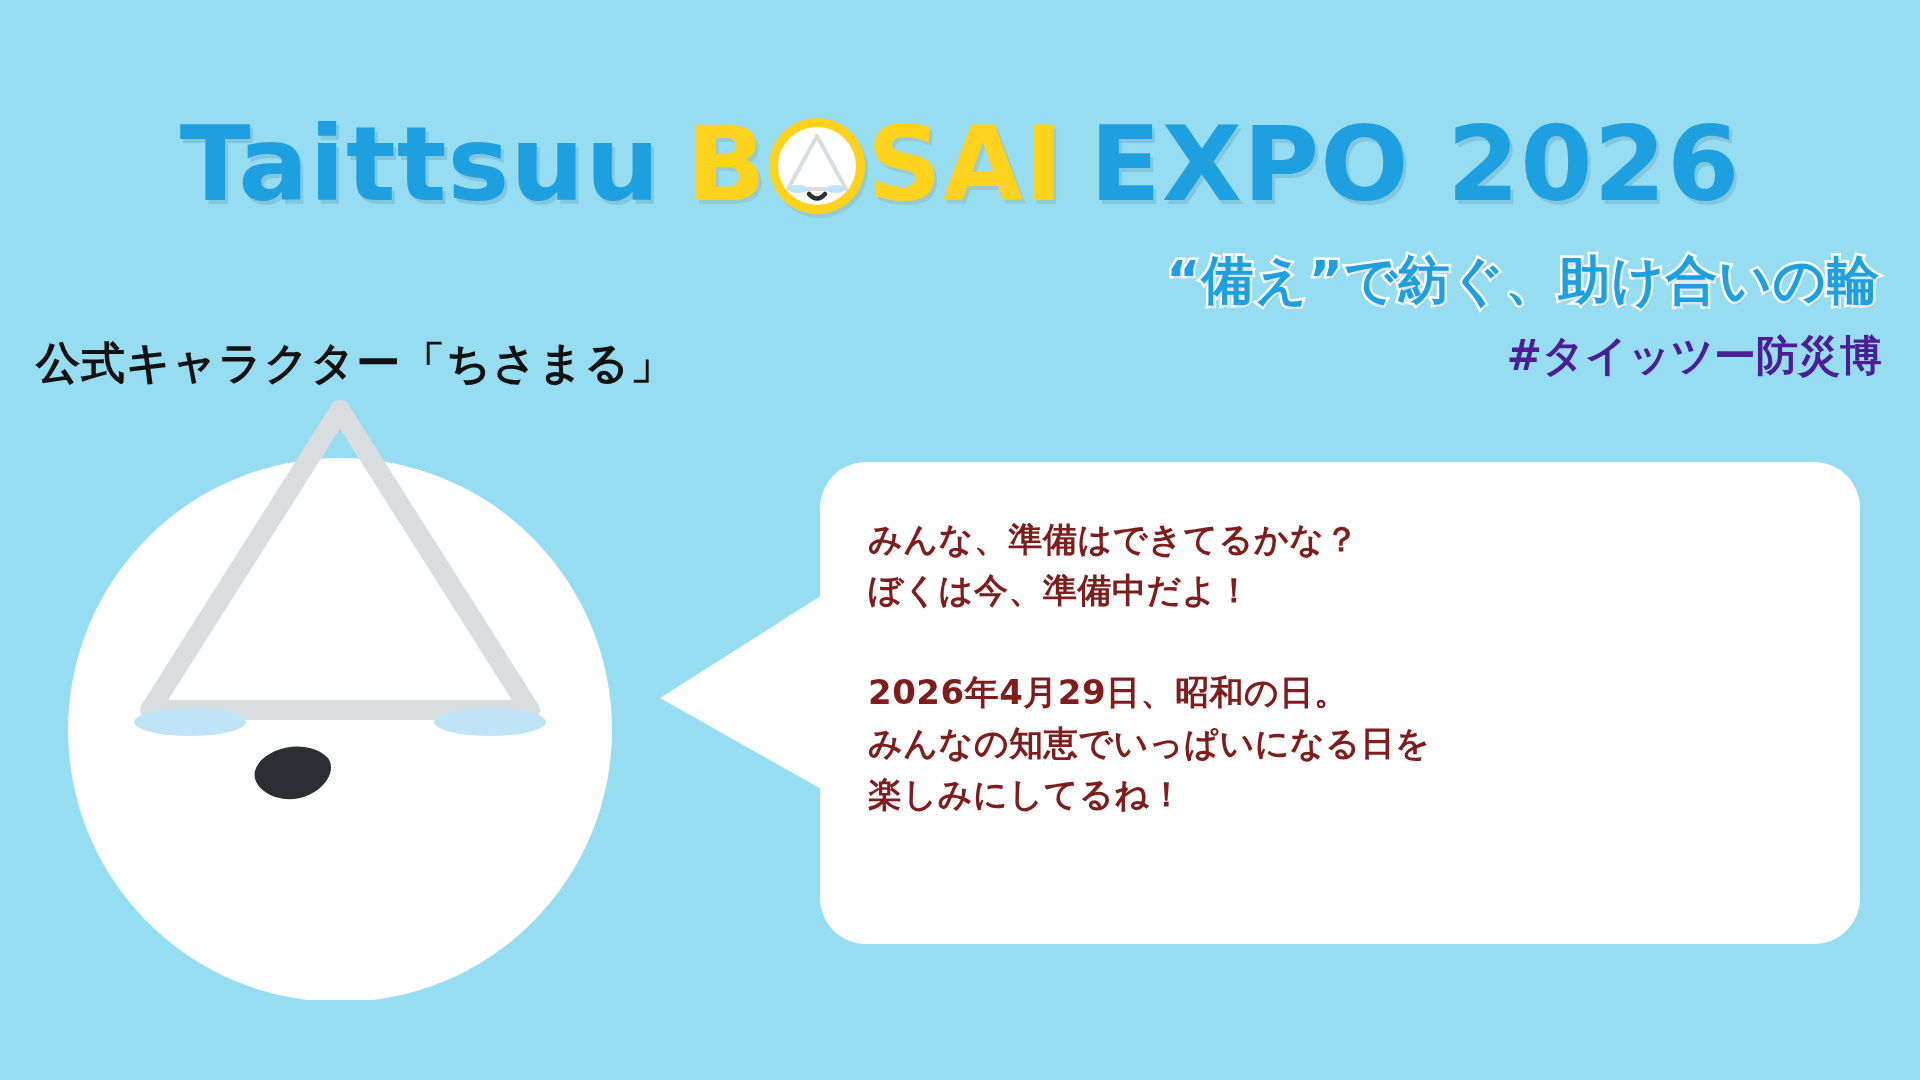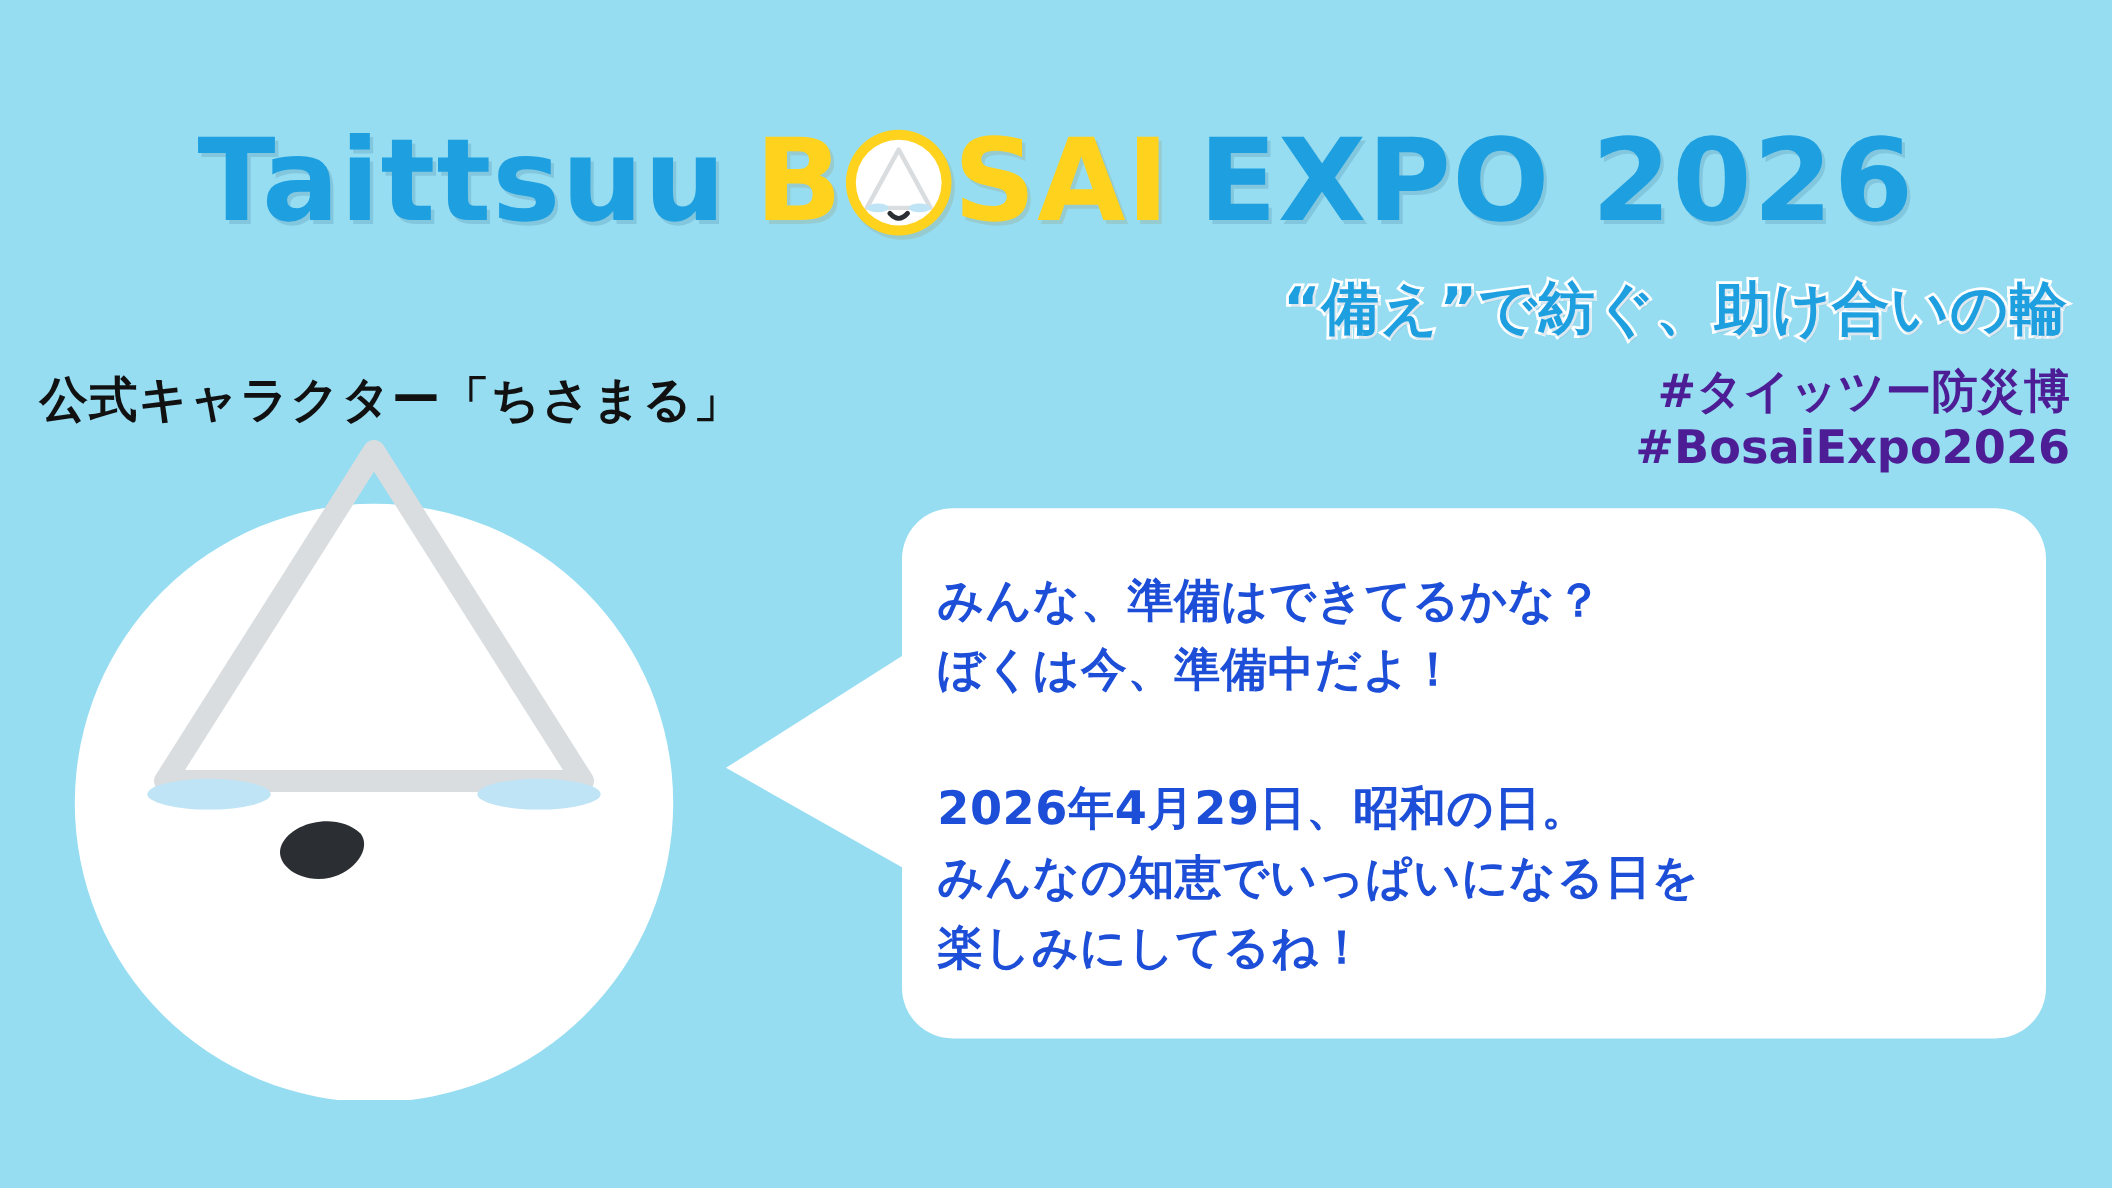--- a/index.html
+++ b/index.html
@@ -136,26 +136,26 @@
   }
   #bubble-tail {
     position: absolute;
     left: -160px;
     top: 120px;
     width: 170px;
     height: 220px;
   }
   #bubble-text {
     position: absolute;
-    left: 32px;
+    left: 48px;
     top: 52px;
     right: 30px;
-    font-size: 42px;
-    font-weight: bold;
-    color: #1d4ed8;
+    font-size: 34px;
+    font-weight: bold;
+    color: #7f1d1d;
     line-height: 1.50;
     white-space: pre-wrap;
     letter-spacing: 0.5px;
   }
 </style>
 </head>
 <body>
 
 <div id="stage" style="background: rgb(150, 221, 242);">
 
@@ -169,21 +169,20 @@
           </svg>
         </span></span><span class="t-yellow">SAI</span><span class="t-sp"></span><span class="t-blue">EXPO 2026</span>
   </div>
 
   <div id="char-caption">公式キャラクター「ちさまる」</div>
 
   <div id="subtitle">“備え”で紡ぐ、助け合いの輪</div>
 
   <div id="hashtags">
     <div>#タイッツー防災博</div>
-    <div>#BosaiExpo2026</div>
   </div>
 
   <div id="mascot">
     <svg width="560" height="600" viewBox="0 0 560 600">
 
       <circle cx="280" cy="330" r="272" fill="#ffffff"></circle>
 
       <path d="M280 10 L470 310 L90 310 Z" fill="none" stroke="#d9dde0" stroke-width="20" stroke-linejoin="round"></path>
 
       <ellipse cx="130" cy="322" rx="56" ry="14" fill="#bfe4f5"></ellipse>

